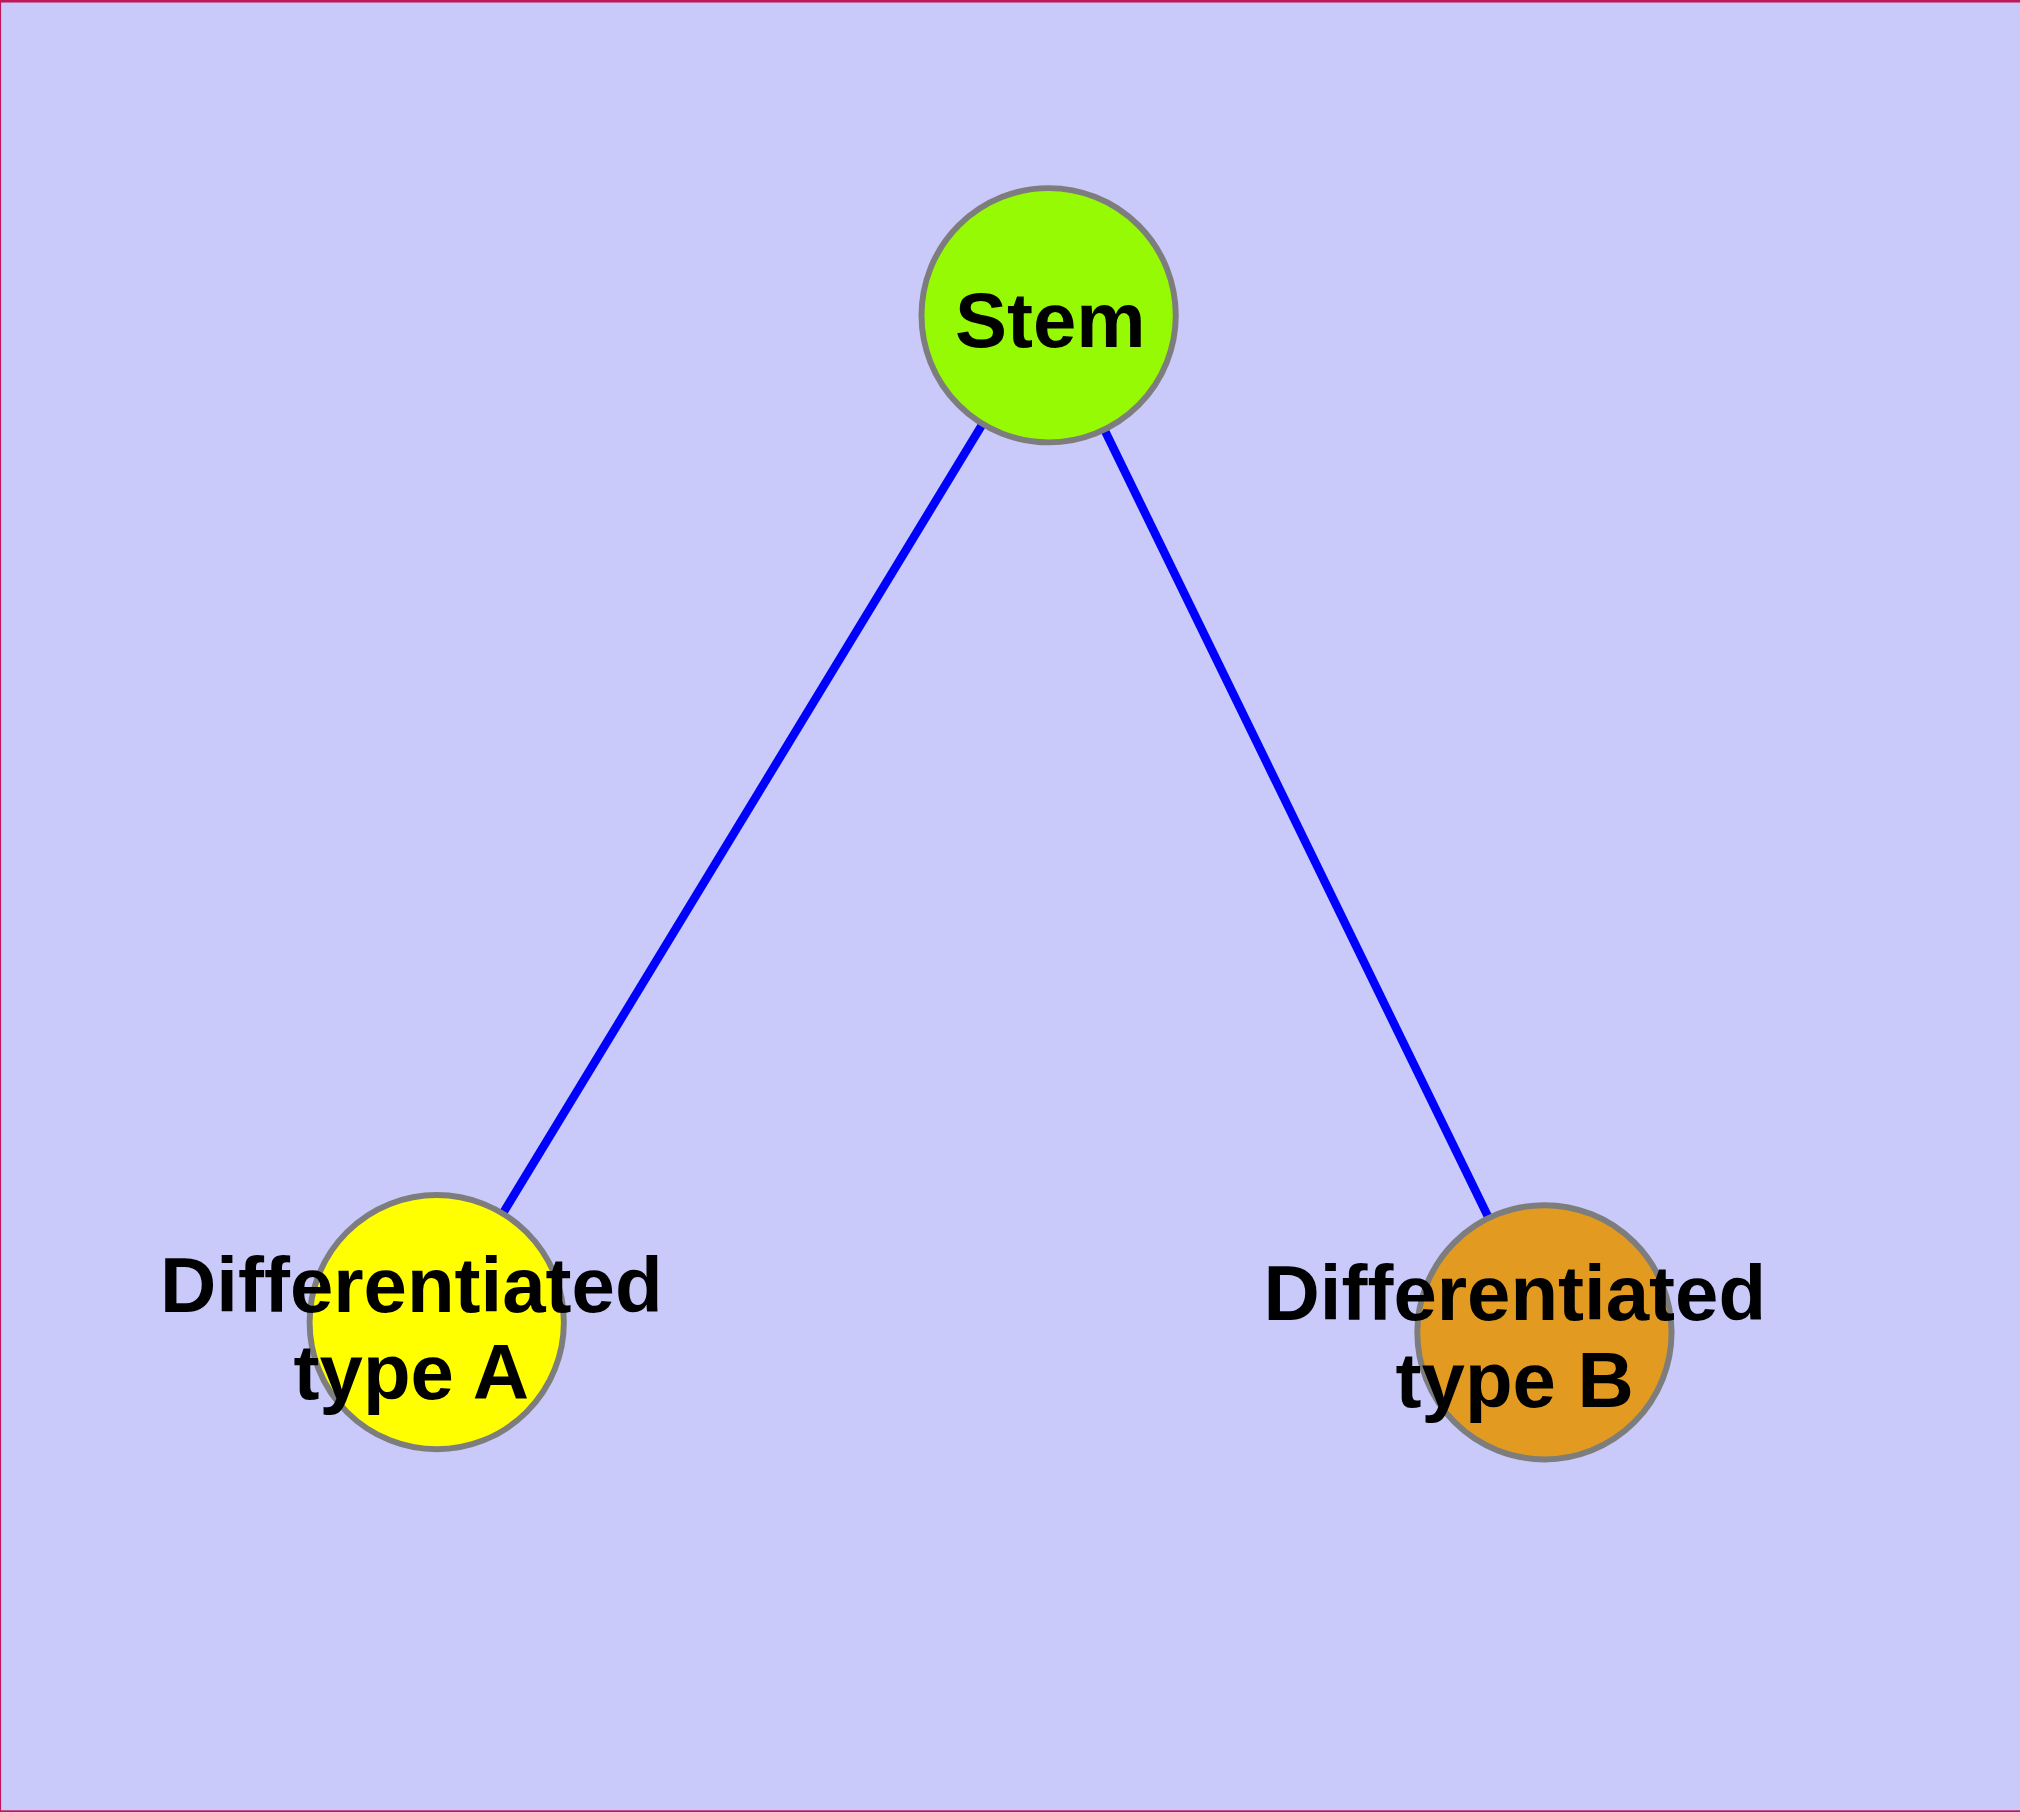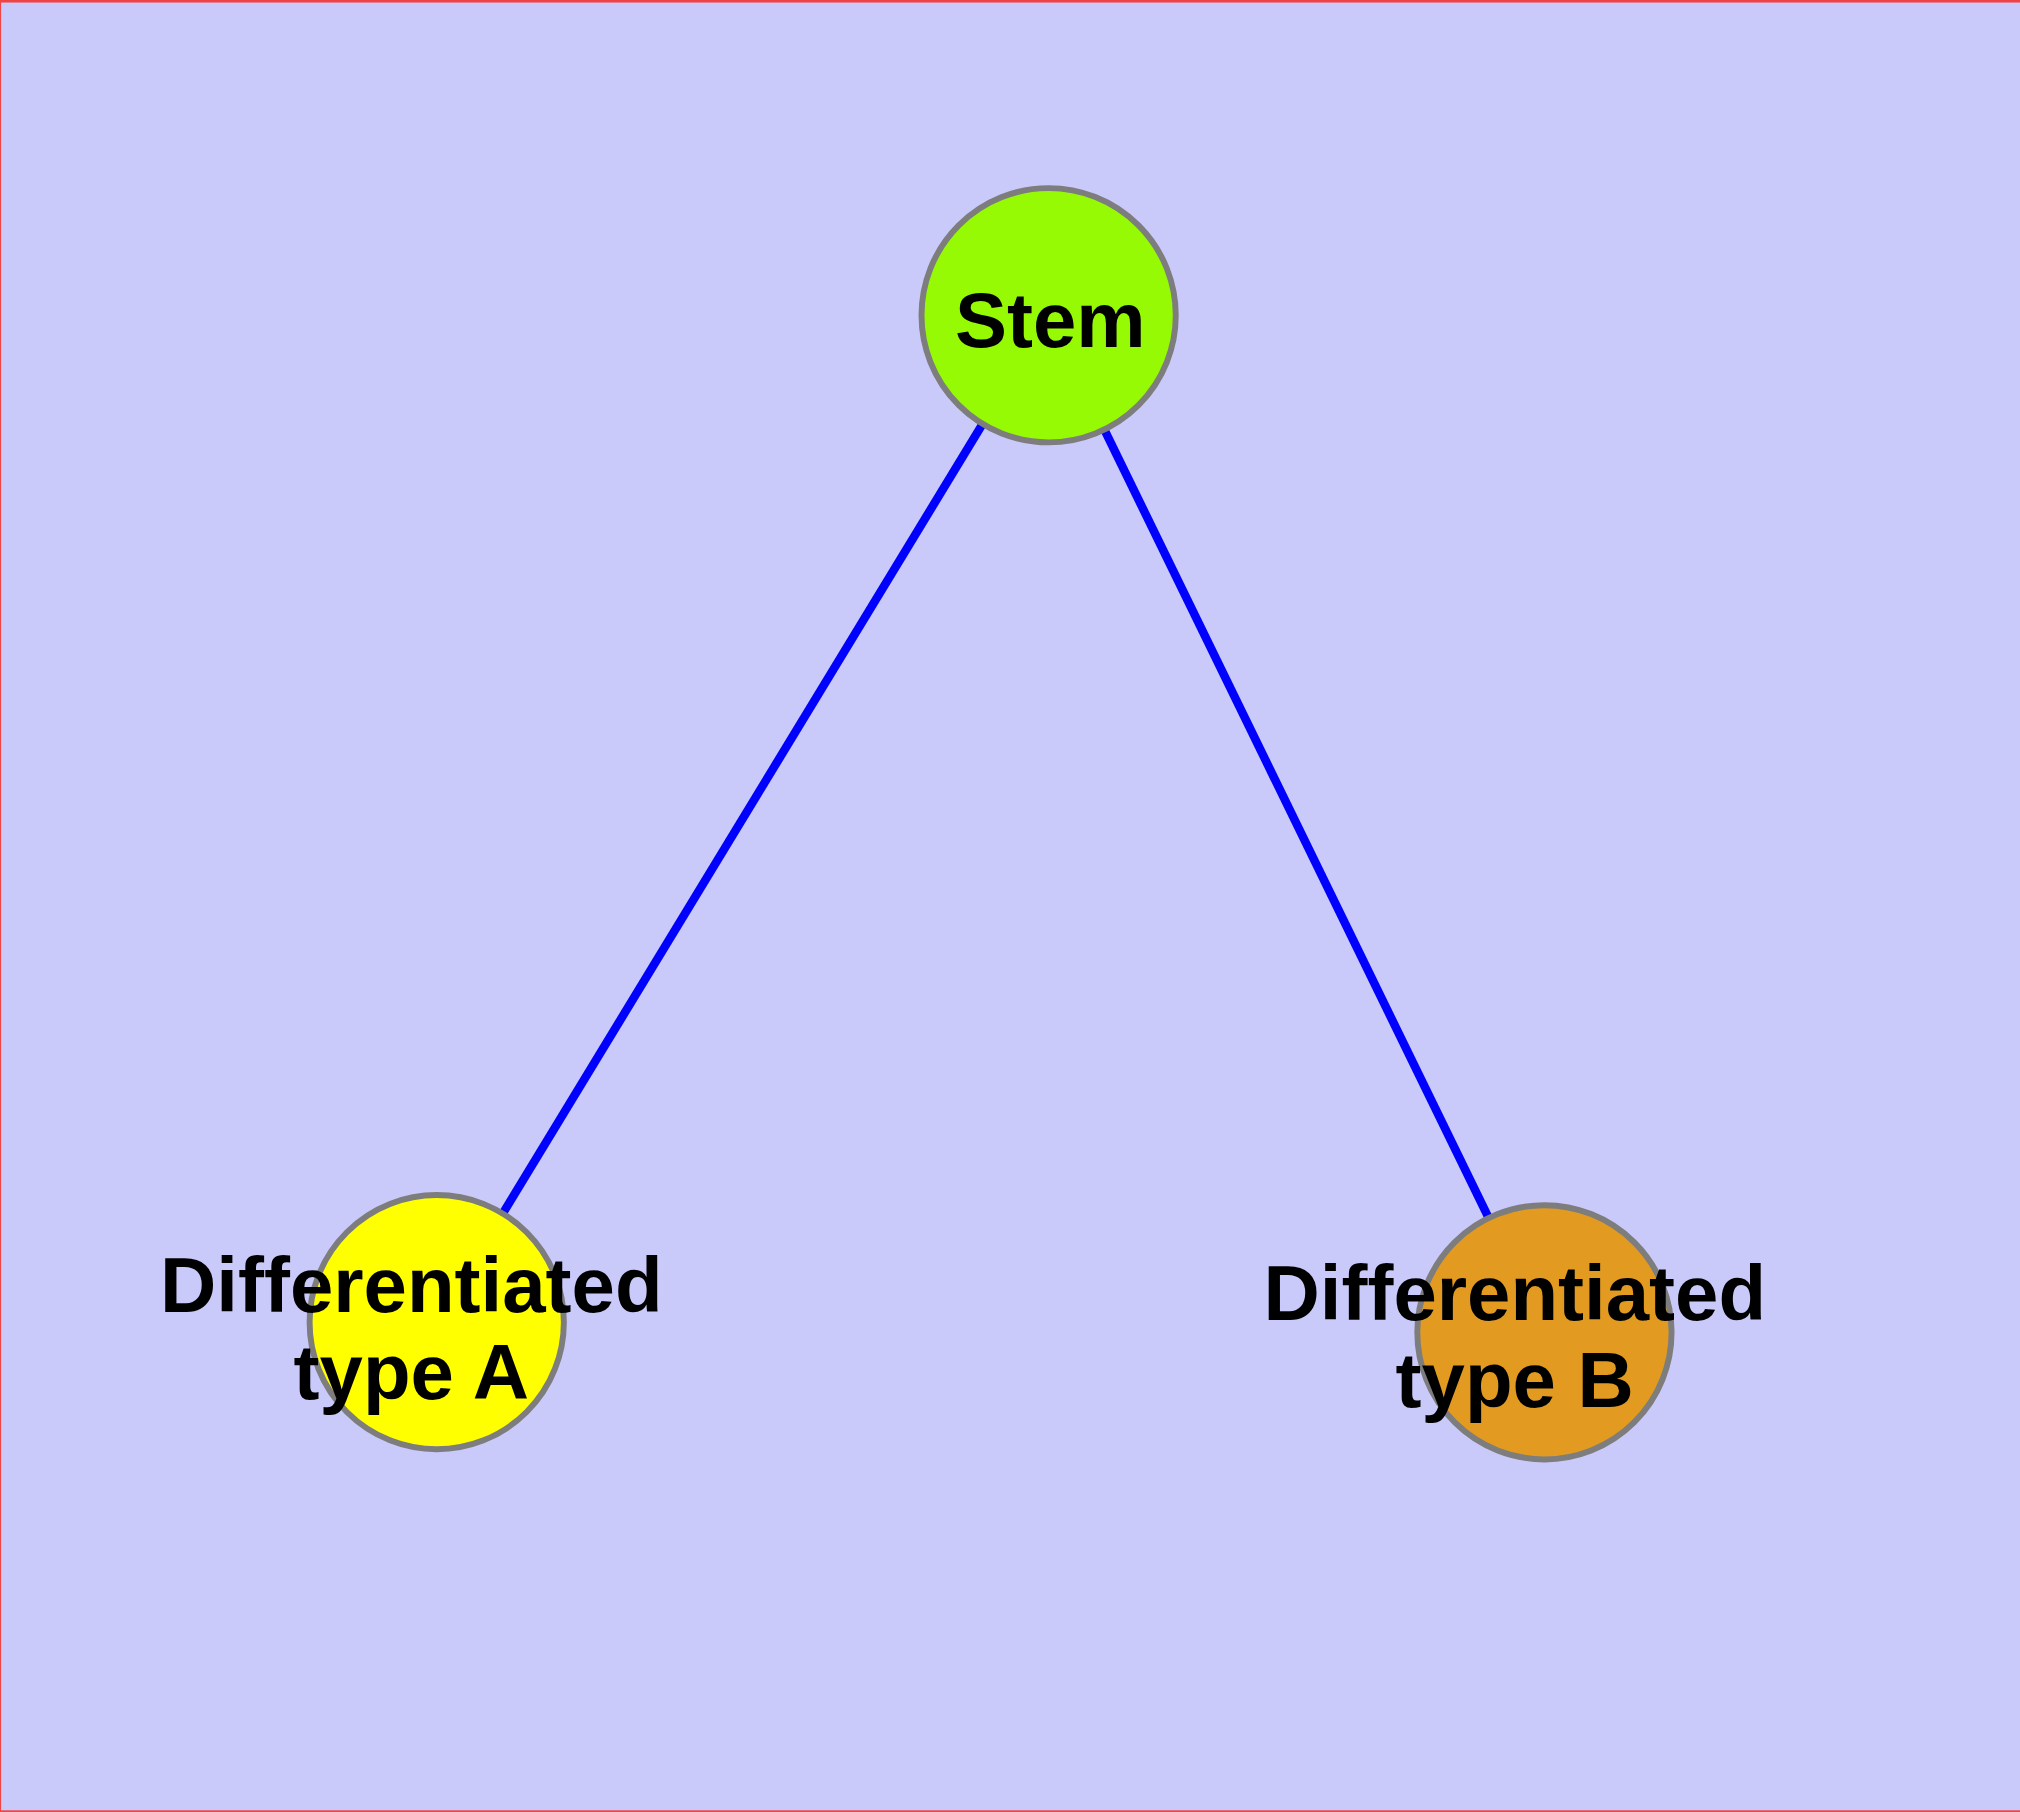--- a/index.html
+++ b/index.html
@@ -5,21 +5,21 @@
   html, body {
     margin: 0;
     padding: 0;
     background: #ffffff;
     font-family: "Liberation Sans", sans-serif;
   }
   .stage {
     position: relative;
     width: 2021px;
     height: 1812px;
-    background: #ef4444;
+    background: #be185d;
     overflow: hidden;
   }
   .stage svg {
     display: block;
   }
   .node-label {
     font-family: "Liberation Sans", sans-serif;
     font-weight: bold;
     font-size: 92px;
     fill: #000000;

